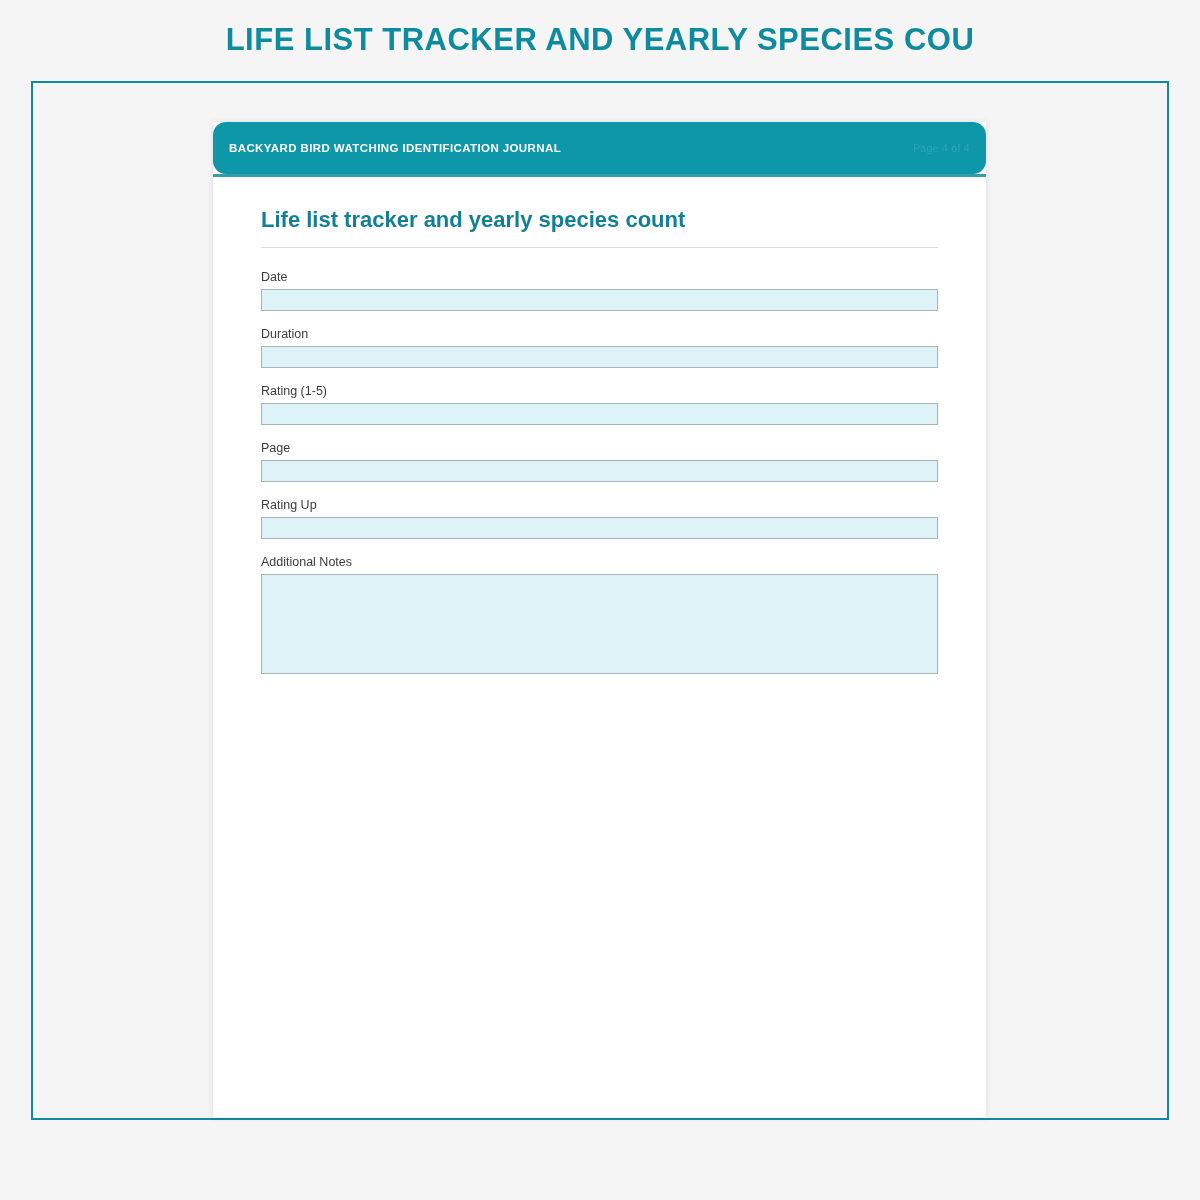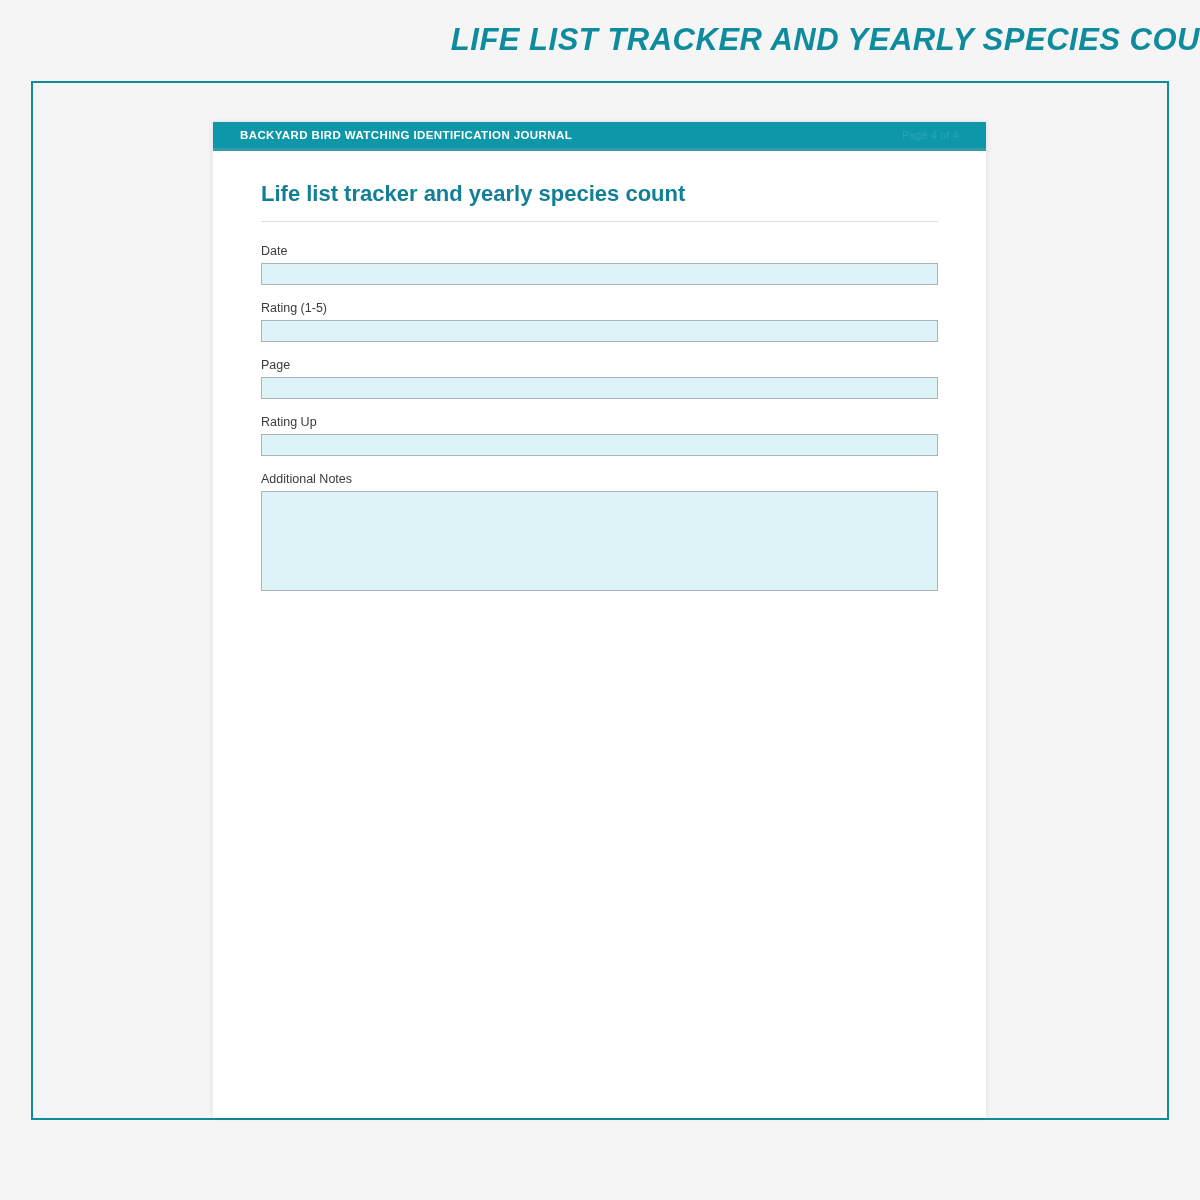--- a/index.html
+++ b/index.html
@@ -12,23 +12,22 @@
     background: #f5f5f5;
     font-family: "Liberation Sans", sans-serif;
     overflow: hidden;
   }
 
   
   .banner {
     height: 80px;
     display: flex;
     align-items: center;
-    justify-content: flex-end;
+    justify-content: center;
     background: #f5f5f5;
-    font-style: italic;
   }
   .banner-title {
     color: #0e8c9e;
     font-size: 31px;
     font-weight: bold;
     letter-spacing: 0.5px;
     text-transform: uppercase;
     white-space: nowrap;
   }
 
@@ -50,27 +49,28 @@
     left: 213px;
     top: 122px;
     width: 773px;
     height: 996px;
     background: #ffffff;
     box-shadow: 0 0 6px rgba(0,0,0,0.10);
     overflow: hidden;
   }
 
   .page-header {
-    height: 26px;
+    height: 52px;
     background: #0e97a8;
     display: flex;
     align-items: center;
     justify-content: space-between;
-    padding: 0 27px;
+    padding: 0 16px;
     box-sizing: border-box;
+    border-radius: 13px;
   }
   .page-header-title {
     color: #ffffff;
     font-size: 11.5px;
     font-weight: bold;
     letter-spacing: 0.4px;
     text-transform: uppercase;
   }
   .page-header-meta {
     color: #2aa7b5;
@@ -156,20 +156,24 @@
 
     <div class="doc-title">Life list tracker and yearly species count</div>
     <div class="title-divider"></div>
 
     <div class="field">
       <div class="field-label">Date</div>
       <input class="field-input" type="text" placeholder="" style="">
     </div>
 
 
+    <div class="field">
+      <div class="field-label">Duration</div>
+      <input class="field-input" type="text" placeholder="" style="">
+    </div>
 
     <div class="field">
       <div class="field-label">Rating (1-5)</div>
       <input class="field-input" type="text" placeholder="" style="">
     </div>
 
     <div class="field">
       <div class="field-label">Page</div>
       <input class="field-input" type="text" placeholder="" style="">
     </div>

